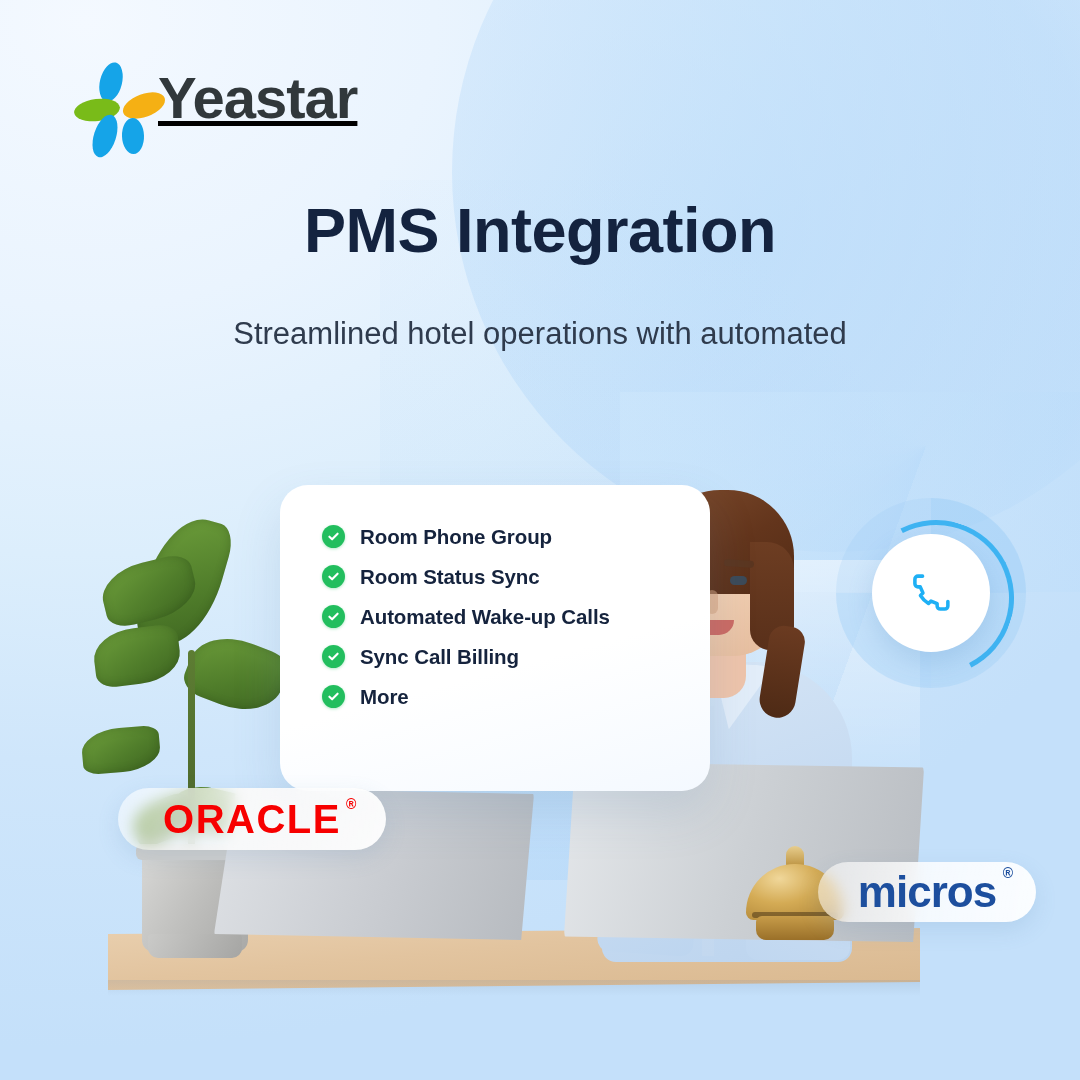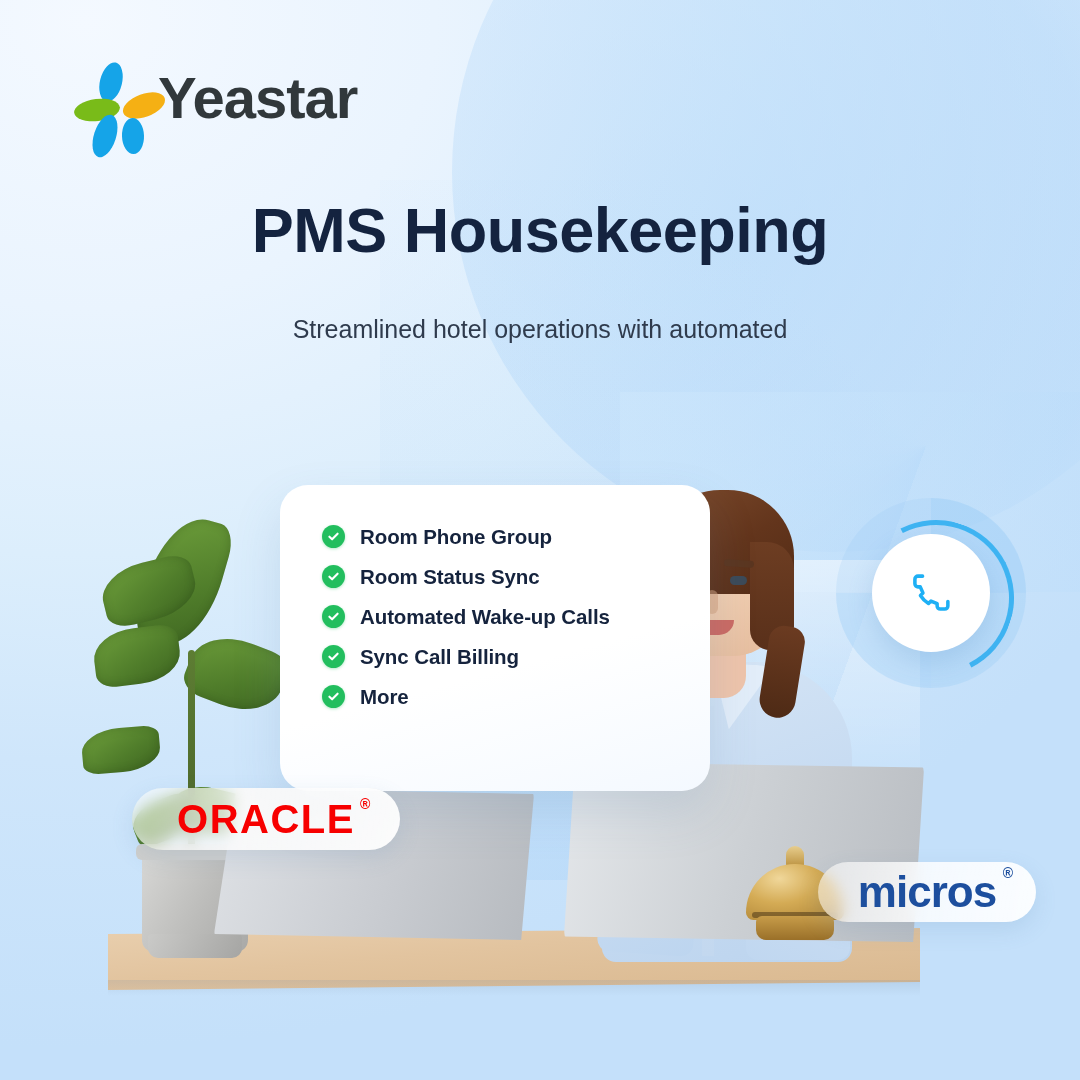--- a/index.html
+++ b/index.html
@@ -31,38 +31,38 @@
     background:linear-gradient(180deg, rgba(255,255,255,.50), rgba(255,255,255,0));
     pointer-events:none;
   }
   .bg-band{
     position:absolute;left:620px;top:392px;width:460px;height:200px;
     background:linear-gradient(90deg, rgba(205,231,252,.62), rgba(186,220,250,.30));
     pointer-events:none;
   }
 
   
-  .logo{position:absolute;left:78px;top:62px;display:flex;align-items:center;gap:16px;}
+  .logo{position:absolute;left:78px;top:62px;display:flex;align-items:center;gap:16px;text-decoration:underline;}
   .logo-mark{position:relative;width:64px;height:72px;}
   .petal{position:absolute;border-radius:50%;}
   .p-top   {width:22px;height:40px;left:22px;top:0px;   background:#15a4e8;transform:rotate(14deg);}
   .p-right {width:44px;height:23px;left:44px;top:32px;  background:#f5b014;transform:rotate(-20deg);}
   .p-left  {width:46px;height:22px;left:-4px;top:37px;  background:#79bb19;transform:rotate(-7deg);}
   .p-bl    {width:22px;height:44px;left:16px;top:52px;  background:#15a4e8;transform:rotate(18deg);}
   .p-bc    {width:22px;height:36px;left:44px;top:56px;  background:#15a4e8;transform:rotate(-2deg);}
   .logo-word{font-size:58px;font-weight:700;color:#31383b;letter-spacing:-1px;line-height:1;}
 
   
   .headline{
     position:absolute;left:0;top:196px;width:1080px;text-align:center;
     font-size:63px;font-weight:700;color:#14233f;letter-spacing:-.5px;line-height:1.1;
   }
   .subhead{
     position:absolute;left:50%;transform:translateX(-50%);top:310px;width:990px;text-align:center;
-    font-size:25px;color:#2f3b4d;line-height:1.52;font-weight:400;
+    font-size:31px;color:#2f3b4d;line-height:1.52;font-weight:400;
   }
 
   
   .scene{position:absolute;left:0;top:440px;width:1080px;height:600px;}
 
   
   .desk{
     position:absolute;left:108px;top:488px;width:812px;height:62px;
     background:linear-gradient(175deg,#e9cfae 0%,#e2c49f 40%,#d9b88f 100%);
     clip-path:polygon(0 6px, 100% 0, 100% 54px, 0 100%);
@@ -224,21 +224,21 @@
   }
 
   
   .pill{
     position:absolute;border-radius:44px;
     background:linear-gradient(100deg, rgba(255,255,255,.52) 0%, rgba(255,255,255,.80) 42%, rgba(255,255,255,.93) 100%);
     backdrop-filter:blur(7px);
     box-shadow:0 8px 22px rgba(95,135,180,.16);
     display:flex;align-items:center;justify-content:center;
   }
-  .pill-oracle{left:132px;top:788px;width:268px;height:62px;}
+  .pill-oracle{left:118px;top:788px;width:268px;height:62px;}
   .pill-micros{left:818px;top:862px;width:218px;height:60px;}
   .oracle-word{
     font-size:40px;font-weight:700;color:#f70000;letter-spacing:1.5px;line-height:1;
     position:relative;font-family:"Liberation Sans","DejaVu Sans",sans-serif;
   }
   .oracle-reg{position:absolute;top:-2px;right:-17px;font-size:14px;font-weight:700;}
   .micros-word{
     font-size:44px;font-weight:700;color:#1d4f9e;letter-spacing:-1px;line-height:1;position:relative;
   }
   .micros-reg{position:absolute;top:-4px;right:-16px;font-size:14px;font-weight:700;}
@@ -257,21 +257,21 @@
     <div class="logo-mark">
       <span class="petal p-top"></span>
       <span class="petal p-right"></span>
       <span class="petal p-left"></span>
       <span class="petal p-bl"></span>
       <span class="petal p-bc"></span>
     </div>
     <div class="logo-word">Yeastar</div>
   </div>
 
-  <div class="headline">PMS Housekeeping</div>
+  <div class="headline">PMS Integration</div>
   <div class="subhead">
     <div>Streamlined hotel operations with automated</div>
   </div>
 
   <div class="scene">
 
     <div class="desk"></div>
     <div class="desk-shadow"></div>
 
     <div class="plant">

